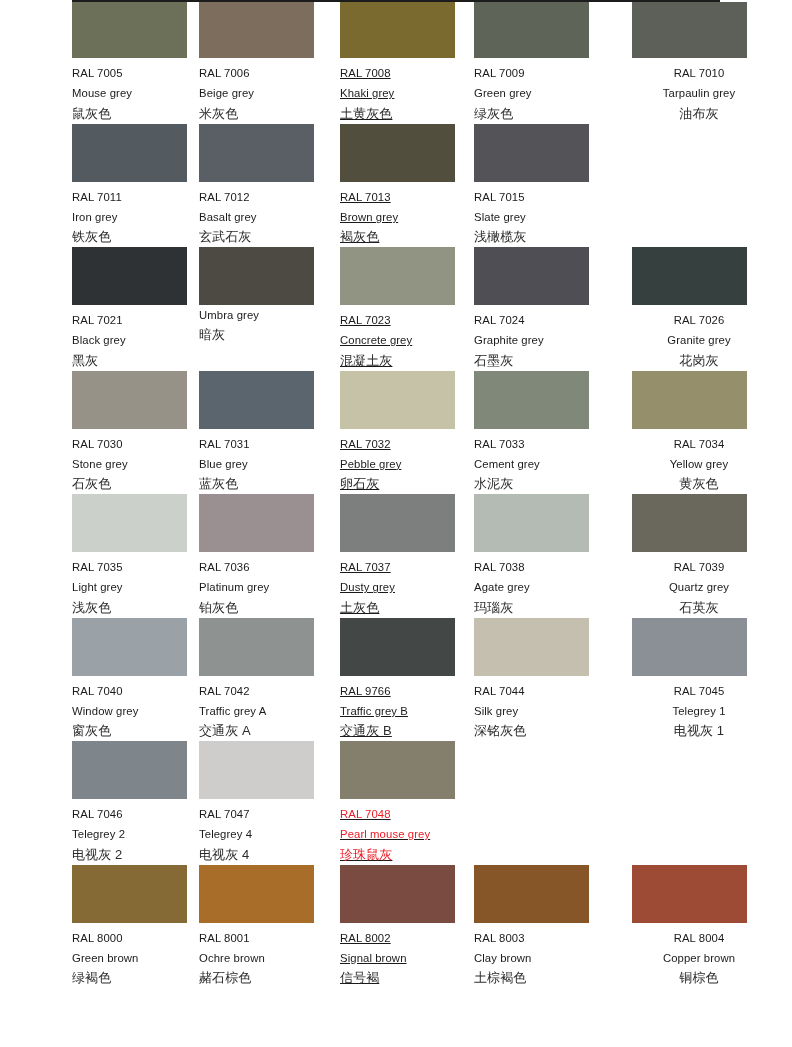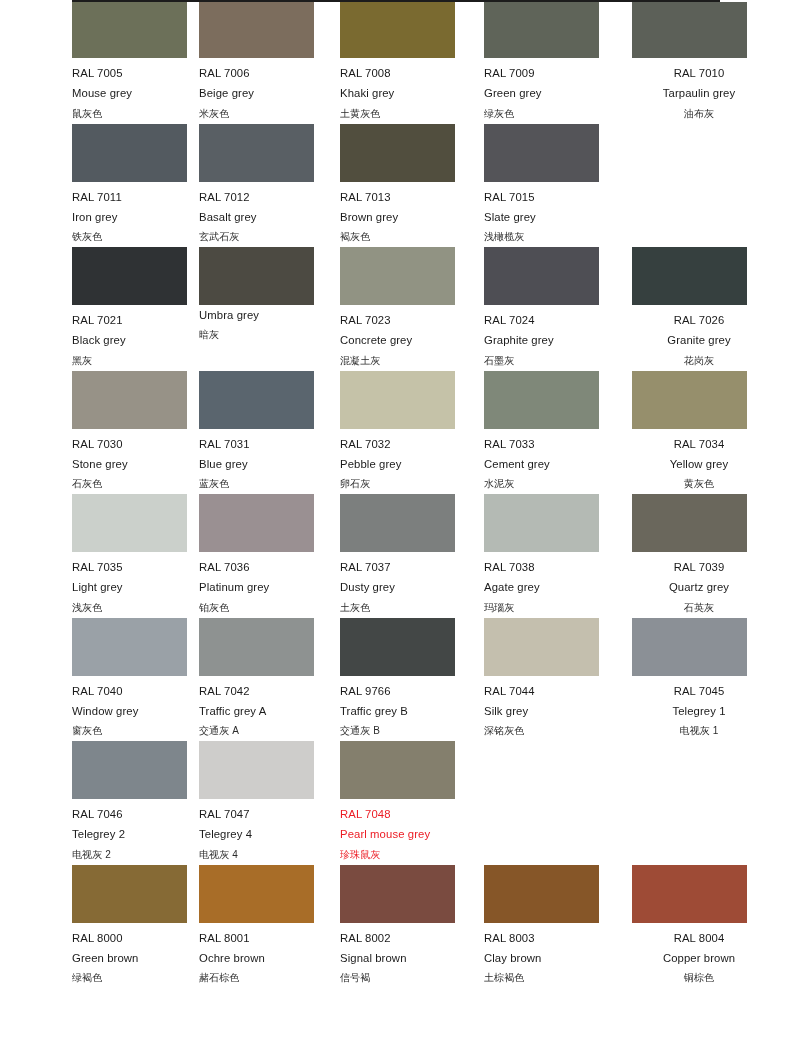--- a/index.html
+++ b/index.html
@@ -42,41 +42,41 @@
     position: relative;
   }
   .row.first { height: 121.5px; }
   .cell {
     position: absolute;
     top: 0;
     width: 134px;
   }
   .cell.c0 { left: 0px; }
   .cell.c1 { left: 127px; }
-  .cell.c2 { left: 268px; }
-  .cell.c3 { left: 402px; margin-left: 10px; }
+  .cell.c2 { left: 268px; text-decoration: underline; }
+  .cell.c3 { left: 402px; }
   .cell.c4 { left: 560px; text-align: center; }
 
   .swatch {
     width: 115px;
     height: 58px;
     display: block;
   }
   .row.first .swatch { height: 56px; }
 
   .label {
     font-size: 11.3px;
     line-height: 20.4px;
     letter-spacing: 0.1px;
     white-space: nowrap;
     color: #1a1a1a;
   }
   .label.code { padding-top: 5px; }
   .label.cn {
-    font-size: 10px;
+    font-size: 13px;
     color: #2b2b2b;
   }
   .cell.highlight .label { color: #ec1c24; }
   .cell.highlight .label.cn { color: #ec1c24; }
 </style>
 </head>
 <body>
 
 <div id="page">
   <div class="top-rule"></div>

